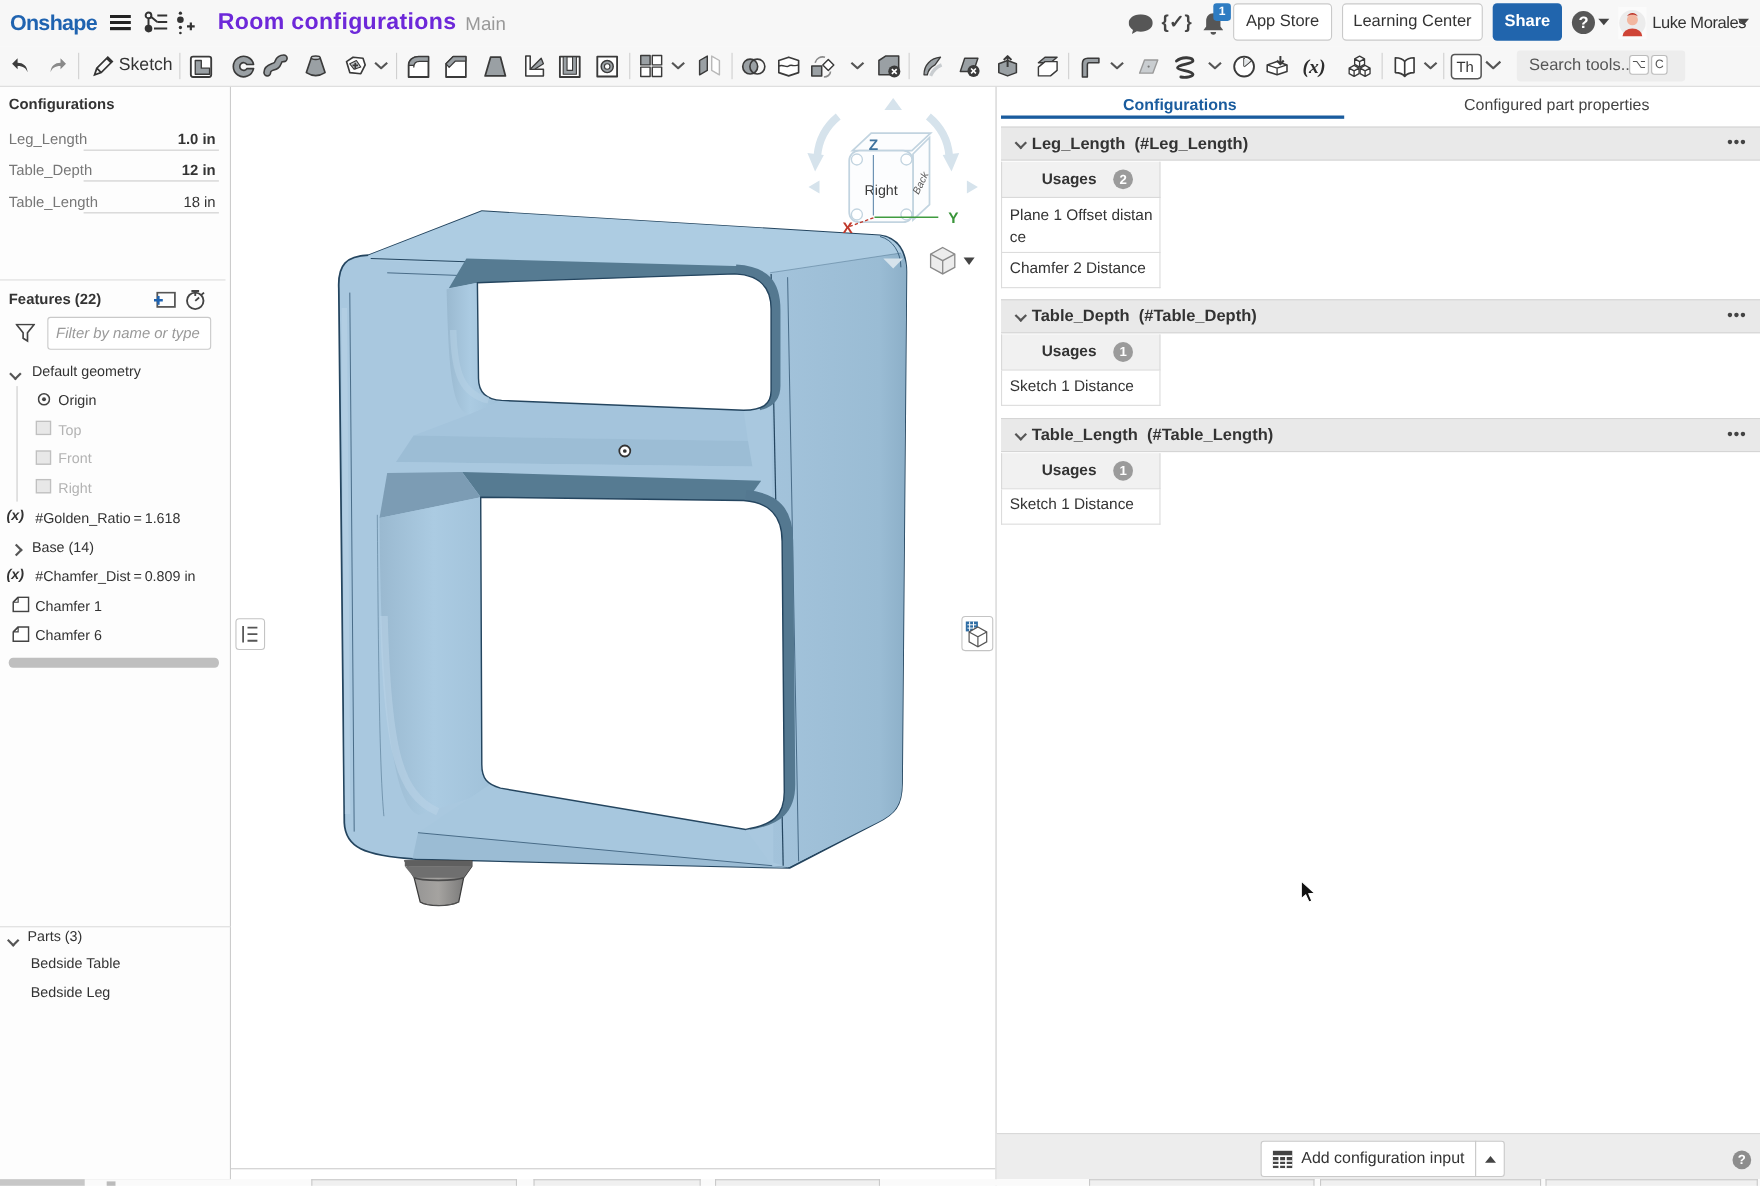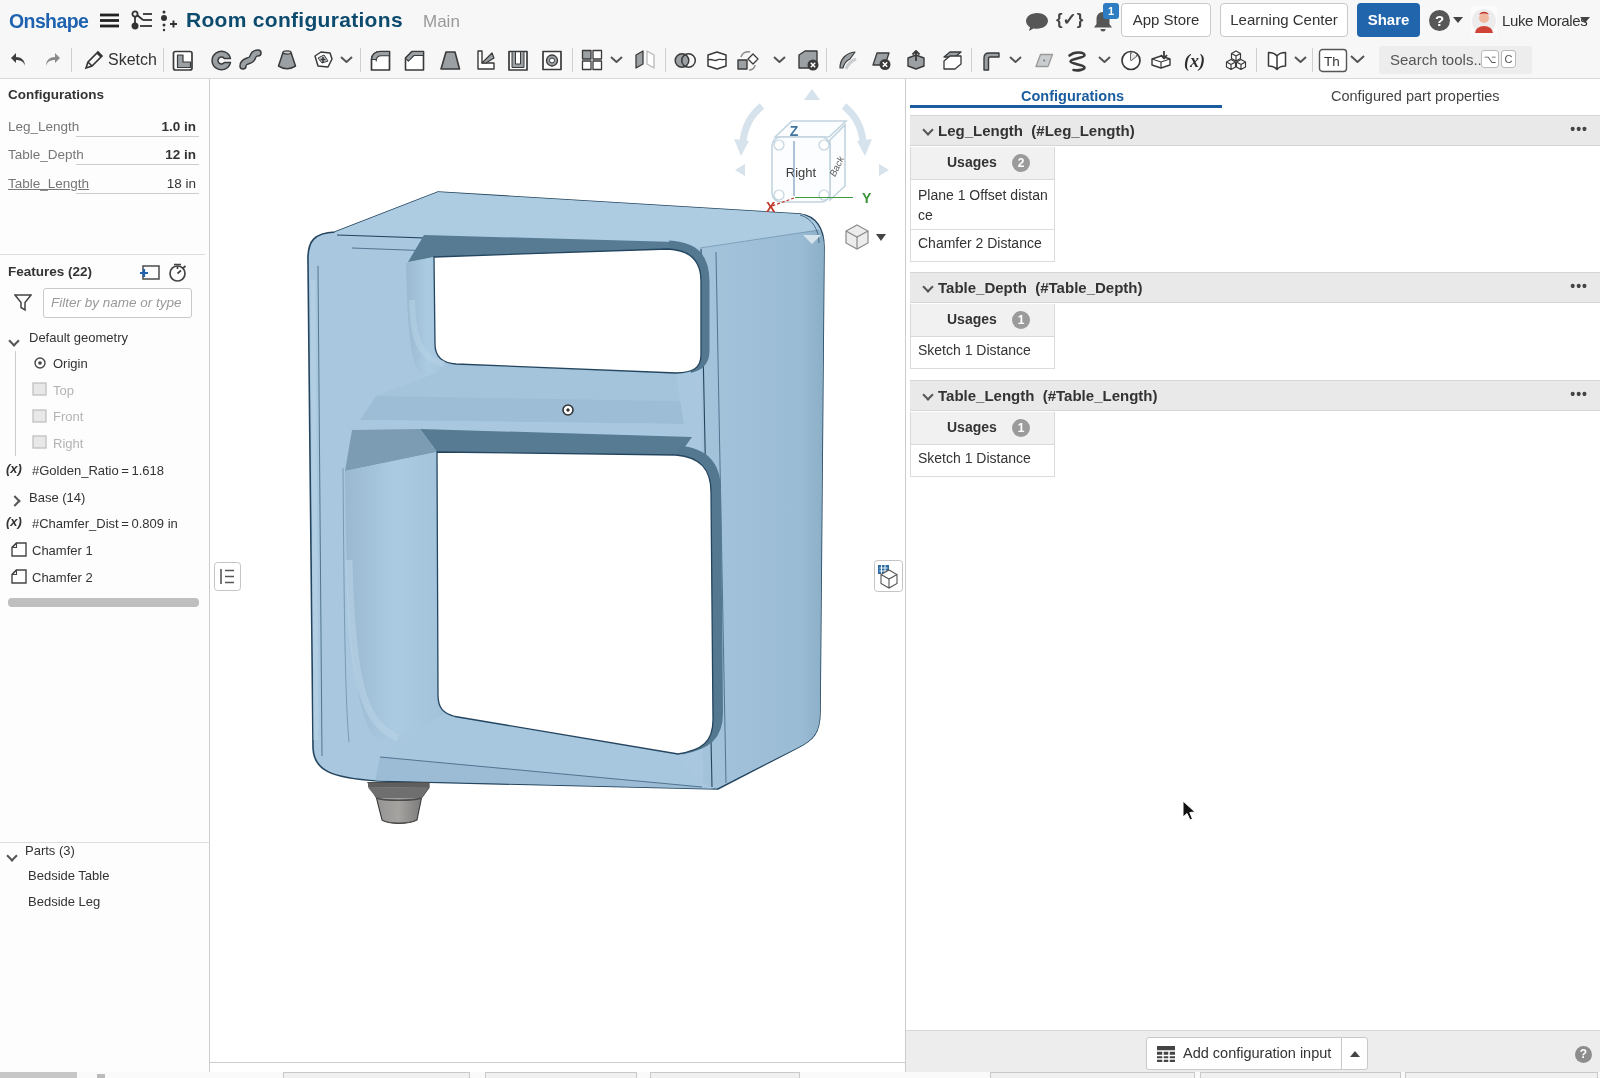--- a/index.html
+++ b/index.html
@@ -50,21 +50,21 @@
   </svg>
   <svg class="abs" style="left:159px;top:9px;" width="20" height="24">
     <g fill="#333">
         <circle cx="5" cy="3" r="1.5"></circle>
         <circle cx="5" cy="9" r="3"></circle>
         <circle cx="5" cy="16" r="1.5"></circle>
         <circle cx="5" cy="21" r="1.2"></circle>
     <path d="M11 15 h7 M14.5 11.5 v7" stroke="#333" stroke-width="2"></path>
       </g>
   </svg>
-  <div class="abs" style="left:186px;top:8px;font-size:21px;font-weight:bold;color:#0c4a6e;letter-spacing:0.3px;">Room configurations</div>
+  <div class="abs" style="left:198px;top:8px;font-size:21px;font-weight:bold;color:#6d28d9;letter-spacing:0.3px;">Room configurations</div>
   <div class="abs" style="left:423px;top:12px;font-size:17px;color:#999;">Main</div>
 
   <svg class="abs" style="left:1026px;top:13px;" width="22" height="19">
     <path d="M11 0 C4.9 0 0 3.6 0 8 c0 2.5 1.6 4.8 4 6.2 L3 18 l4.5 -2.6 c1.1 0.3 2.3 0.4 3.5 0.4 c6.1 0 11 -3.6 11 -8 S17.1 0 11 0 Z" fill="#565656"></path>
   </svg>
   <div class="abs" style="left:1056px;top:9px;font-size:17px;font-weight:bold;color:#444;">{✓}</div>
   <svg class="abs" style="left:1092px;top:11px;" width="22" height="22">
     <path d="M11 1 C7 1 4.5 4 4.5 8 L4.5 13 L2 16.5 L20 16.5 L17.5 13 L17.5 8 C17.5 4 15 1 11 1 Z" fill="#565656"></path>
     <path d="M8.5 18 a2.5 2.5 0 0 0 5 0 Z" fill="#565656"></path>
   </svg>
@@ -278,21 +278,21 @@
 </div>
 
 <div id="leftpanel">
   <div class="abs" style="left:8px;top:8px;font-size:13.5px;font-weight:bold;color:#333;">Configurations</div>
   <div class="abs" style="left:8px;top:40px;font-size:13.5px;color:#777;text-align:right;">Leg_Length</div>
   <div class="abs" style="left:0;top:40px;width:196px;text-align:right;font-size:13.5px;font-weight:bold;color:#333;">1.0 in</div>
   <div class="abs" style="left:76px;top:57px;width:123px;border-bottom:1px solid #ccc;"></div>
   <div class="abs" style="left:8px;top:68px;font-size:13.5px;color:#777;">Table_Depth</div>
   <div class="abs" style="left:0;top:68px;width:196px;text-align:right;font-size:13.5px;font-weight:bold;color:#333;">12 in</div>
   <div class="abs" style="left:76px;top:85px;width:123px;border-bottom:1px solid #ccc;"></div>
-  <div class="abs" style="left:8px;top:97px;font-size:13.5px;color:#777;text-decoration:underline;">Table_Length</div>
+  <div class="abs" style="left:8px;top:97px;font-size:13.5px;color:#777;">Table_Length</div>
   <div class="abs" style="left:0;top:97px;width:196px;text-align:right;font-size:13.5px;font-weight:normal;color:#333;">18 in</div>
   <div class="abs" style="left:76px;top:114px;width:123px;border-bottom:1px solid #ccc;"></div>
 
   <div class="abs" style="left:0;top:175px;width:205px;border-bottom:1px solid #ddd;"></div>
   <div class="abs" style="left:8px;top:185px;font-size:13.5px;font-weight:bold;color:#333;">Features (22)</div>
   <svg class="abs" style="left:139px;top:186px;" width="21" height="15">
     <rect x="4" y="1" width="16" height="13" fill="none" stroke="#555" stroke-width="1.6"></rect>
     <path d="M1 8 h8 M5 4 v8" stroke="#1f63b0" stroke-width="2.2" fill="none"></path>
   </svg>
   <svg class="abs" style="left:168px;top:184px;" width="20" height="19">
@@ -333,21 +333,21 @@
   <div class="treetxt" style="left:32px;top:437px;">#Chamfer_Dist = 0.809 in</div>
   <svg class="abs" style="left:11px;top:463px;" width="16" height="15">
       <path d="M1 5.5 L5.5 1 L15 1 L15 14 L1 14 Z" fill="#fff" stroke="#444" stroke-width="1.4"></path>
       <path d="M1 5.5 L5.5 5.5 L5.5 1 M1 5.5 L5.5 1" fill="none" stroke="#444" stroke-width="1.1"></path>
     </svg>
   <div class="treetxt" style="left:32px;top:464px;">Chamfer 1</div>
   <svg class="abs" style="left:11px;top:490px;" width="16" height="15">
       <path d="M1 5.5 L5.5 1 L15 1 L15 14 L1 14 Z" fill="#fff" stroke="#444" stroke-width="1.4"></path>
       <path d="M1 5.5 L5.5 5.5 L5.5 1 M1 5.5 L5.5 1" fill="none" stroke="#444" stroke-width="1.1"></path>
     </svg>
-  <div class="treetxt" style="left:32px;top:491px;">Chamfer 2</div>
+  <div class="treetxt" style="left:32px;top:491px;">Chamfer 6</div>
   <div class="abs" style="left:8px;top:519px;width:191px;height:9px;background:#bfbfbf;border-radius:4px;"></div>
 
   <div class="abs" style="left:0;top:763px;width:210px;border-bottom:1px solid #ddd;"></div>
   <div class="abs" style="left:8px;top:767px;"><span class="chev"></span></div>
   <div class="treetxt" style="left:25px;top:764px;">Parts (3)</div>
   <div class="treetxt" style="left:28px;top:789px;">Bedside Table</div>
   <div class="treetxt" style="left:28px;top:815px;">Bedside Leg</div>
 </div>
 
 <div id="graphics"></div>

